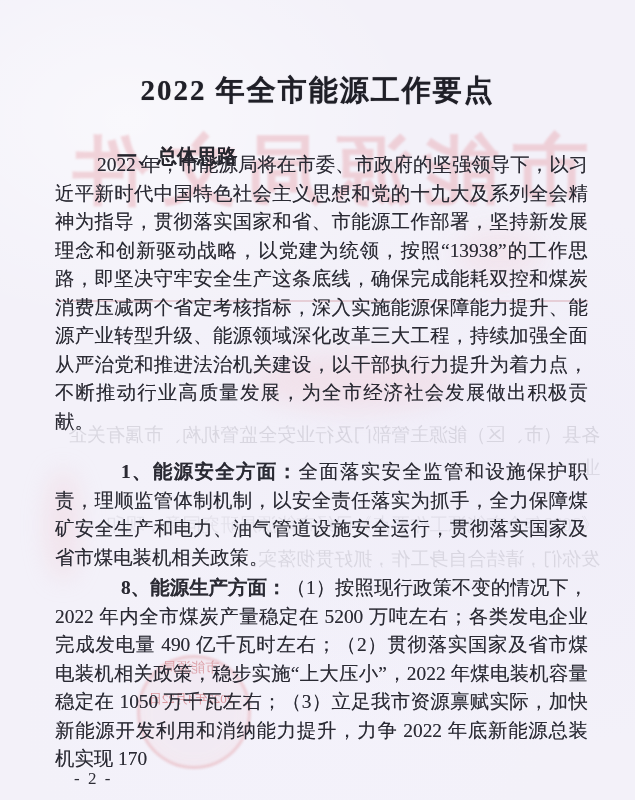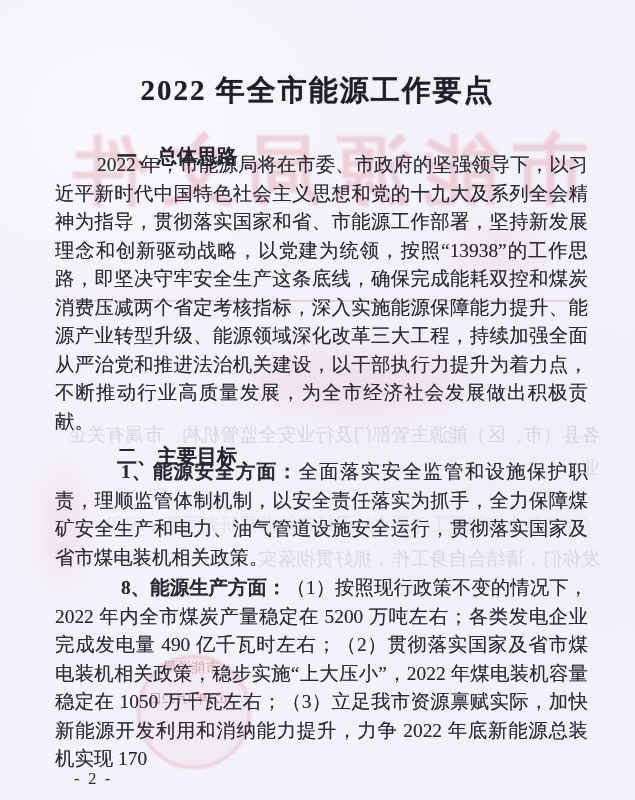--- a/index.html
+++ b/index.html
@@ -155,21 +155,20 @@
   <div class="artifact seal-ring"></div>
   <div class="artifact seal-title">市能源局</div>
   <div class="artifact seal-date">2022年4月22日</div>
 
   <h1 class="doc doc-title">2022 年全市能源工作要点</h1>
 
   <h2 class="doc sec-heading h-1">一、总体思路</h2>
 
   <p class="doc body-par p-overview">2022 年，市能源局将在市委、市政府的坚强领导下，以习近平新时代中国特色社会主义思想和党的十九大及系列全会精神为指导，贯彻落实国家和省、市能源工作部署，坚持新发展理念和创新驱动战略，以党建为统领，按照“13938”的工作思路，即坚决守牢安全生产这条底线，确保完成能耗双控和煤炭消费压减两个省定考核指标，深入实施能源保障能力提升、能源产业转型升级、能源领域深化改革三大工程，持续加强全面从严治党和推进法治机关建设，以干部执行力提升为着力点，不断推动行业高质量发展，为全市经济社会发展做出积极贡献。</p>
 
-  <h2 class="doc sec-heading h-2">二、主要目标</h2>
 
   <p class="doc body-par p-item1">
     <span class="lead">1、能源安全方面：</span><span>全面落实安全监管和设施保护职责，理顺监管体制机制，以安全责任落实为抓手，全力保障煤矿安全生产和电力、油气管道设施安全运行，贯彻落实国家及省市煤电装机相关政策。</span>
   </p>
 
   <p class="doc body-par p-item2">
     <span class="lead">8、能源生产方面：</span><span>（1）按照现行政策不变的情况下，2022 年内全市煤炭产量稳定在 5200 万吨左右；各类发电企业完成发电量 490 亿千瓦时左右；（2）贯彻落实国家及省市煤电装机相关政策，稳步实施“上大压小”，2022 年煤电装机容量稳定在 1050 万千瓦左右；（3）立足我市资源禀赋实际，加快新能源开发利用和消纳能力提升，力争 2022 年底新能源总装机实现 170</span>
   </p>
 
   <div class="doc page-number">- 2 -</div>

